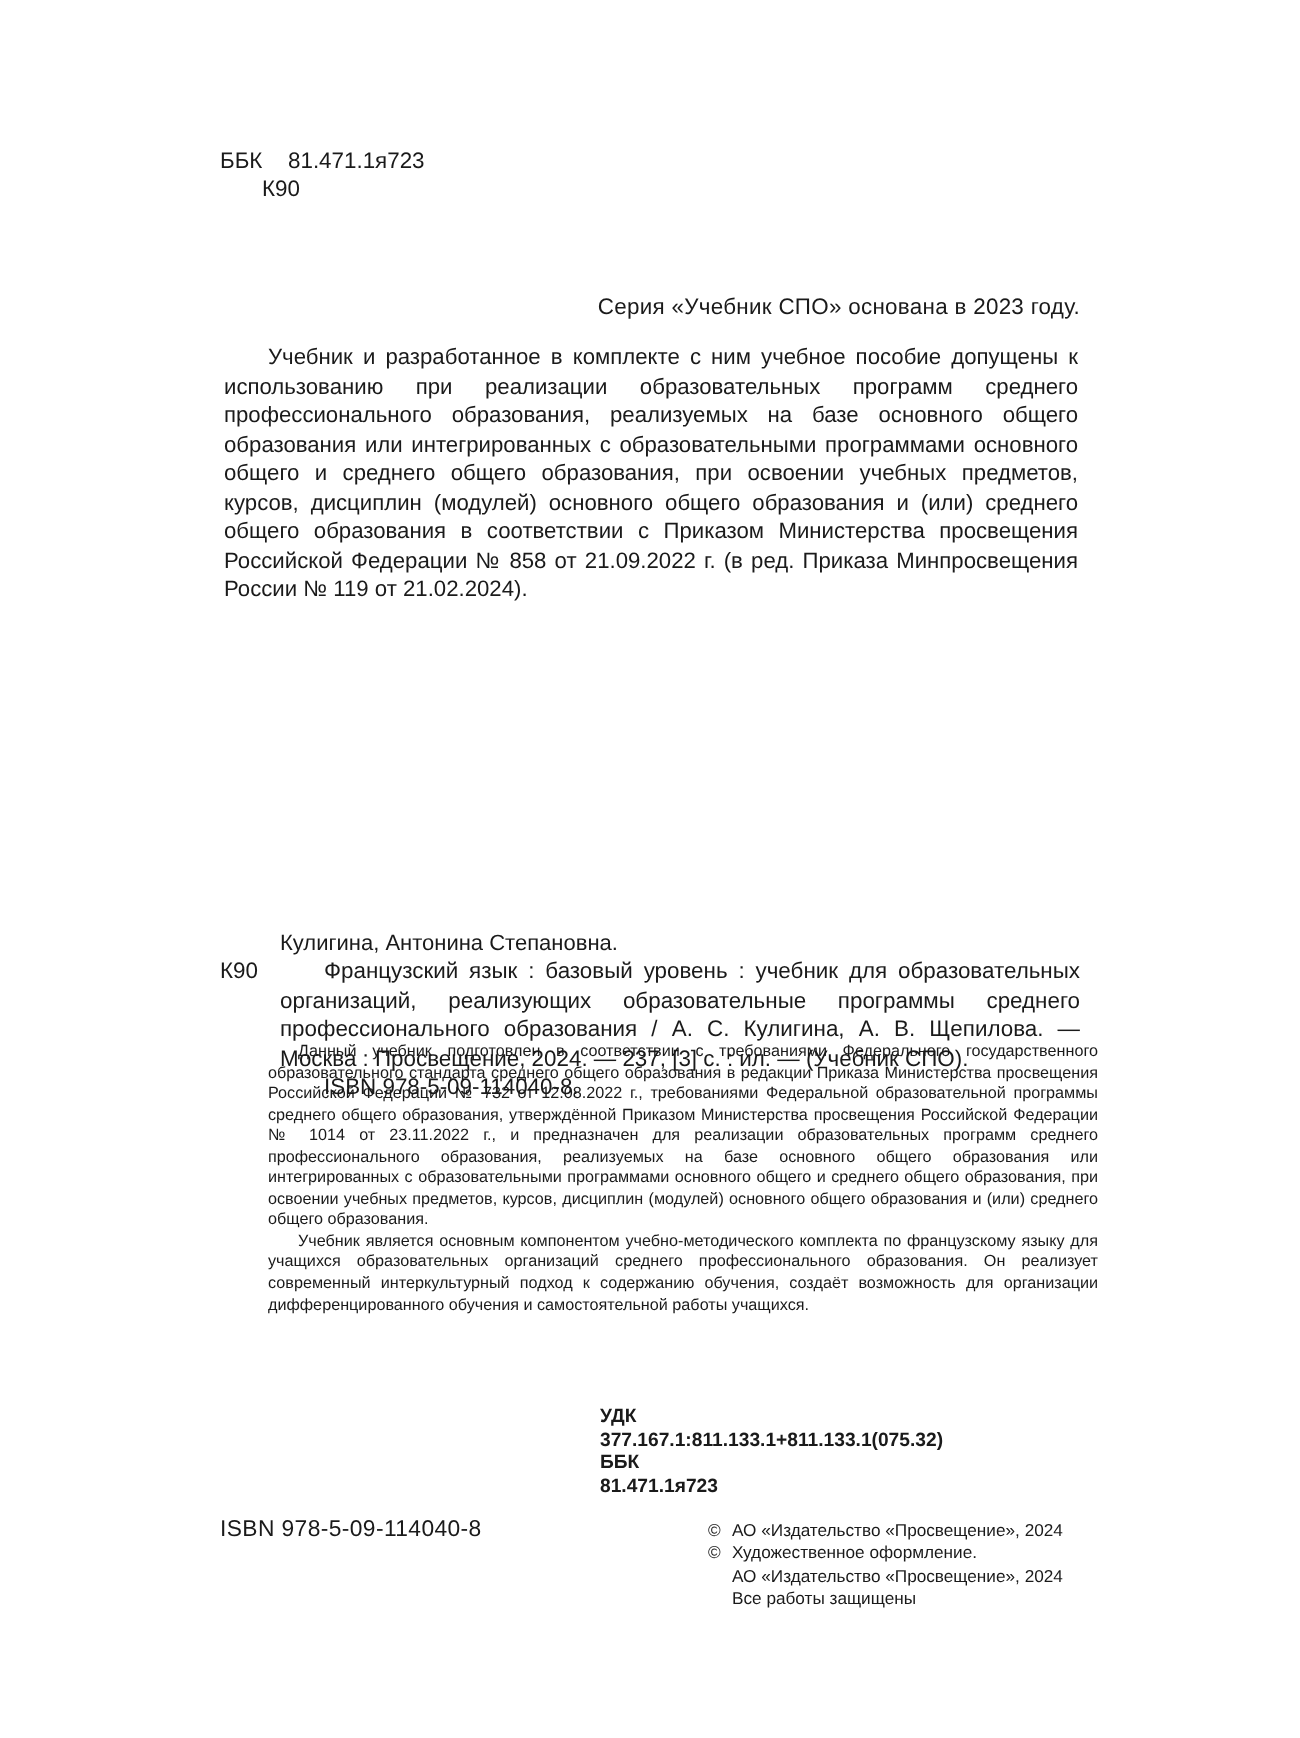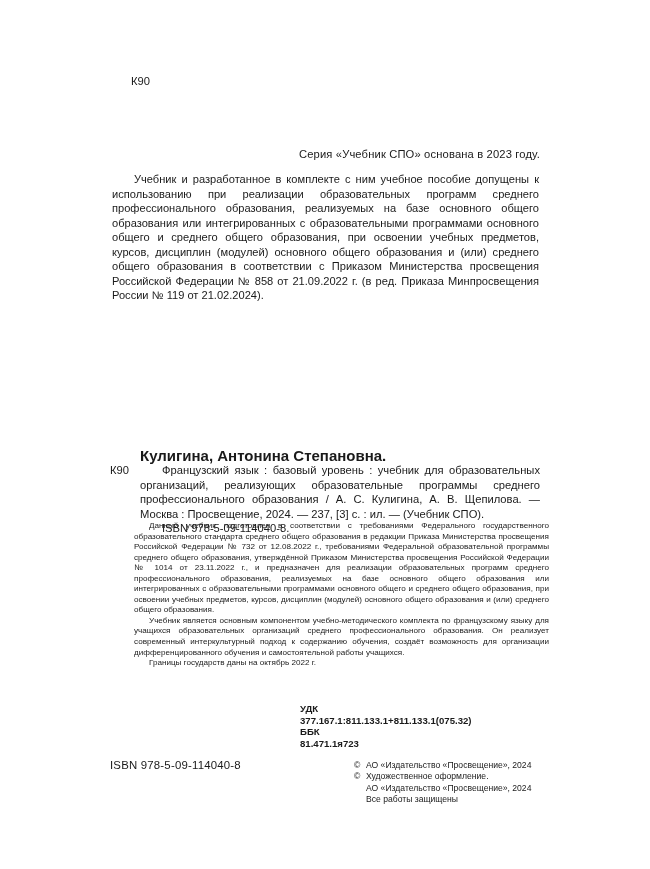--- a/index.html
+++ b/index.html
@@ -68,24 +68,25 @@
   }
 
   
   .bib {
     position: absolute;
     left: 110px;
     top: 449px;
     width: 430px;
   }
   .bib-author {
-    font-size: 15px;
-    font-weight: bold;
+    font-size: 11px;
+    font-weight: normal;
     line-height: 14.4px;
     padding-left: 30px;
+    margin-top: 16px;
   }
   .bib-body-wrap {
     position: relative;
   }
   .bib-index {
     position: absolute;
     left: 0;
     top: 0;
     font-size: 11.2px;
     line-height: 14.5px;
@@ -165,40 +166,40 @@
     left: 0;
     top: 0;
   }
 </style>
 </head>
 <body>
 
 <div class="page">
 
   <div class="udk-block">
+    <span class="udk-row"><span class="udk-label">ББК</span><span class="udk-val">81.471.1я723</span></span>
     <span class="udk-k90">К90</span>
   </div>
 
   <div class="series-line">Серия «Учебник СПО» основана в 2023 году.</div>
 
   <div class="lead-para">Учебник и разработанное в комплекте с ним учебное пособие допущены к использованию при реализации образовательных программ среднего профессионального образования, реализуемых на базе основного общего образования или интегрированных с образовательными программами основного общего и среднего общего образования, при освоении учебных предметов, курсов, дисциплин (модулей) основного общего образования и (или) среднего общего образования в соответствии с Приказом Министерства просвещения Российской Федерации № 858 от 21.09.2022 г. (в ред. Приказа Минпросвещения России № 119 от 21.02.2024).</div>
 
   <div class="bib">
     <div class="bib-author">Кулигина, Антонина Степановна.</div>
     <div class="bib-body-wrap">
       <div class="bib-index">К90</div>
       <div class="bib-desc">Французский язык : базовый уровень : учебник для образовательных организаций, реализующих образовательные программы среднего профессионального образования / А. С. Кулигина, А. В. Щепилова. — Москва : Просвещение, 2024. — 237, [3] с. : ил. — (Учебник СПО).</div>
       <div class="bib-isbn">ISBN 978-5-09-114040-8.</div>
     </div>
   </div>
 
   <div class="annot">
     <p>Данный учебник подготовлен в соответствии с требованиями Федерального государственного образовательного стандарта среднего общего образования в редакции Приказа Министерства просвещения Российской Федерации № 732 от 12.08.2022 г., требованиями Федеральной образовательной программы среднего общего образования, утверждённой Приказом Министерства просвещения Российской Федерации № 1014 от 23.11.2022 г., и предназначен для реализации образовательных программ среднего профессионального образования, реализуемых на базе основного общего образования или интегрированных с образовательными программами основного общего и среднего общего образования, при освоении учебных предметов, курсов, дисциплин (модулей) основного общего образования и (или) среднего общего образования.</p>
     <p>Учебник является основным компонентом учебно-методического комплекта по французскому языку для учащихся образовательных организаций среднего профессионального образования. Он реализует современный интеркультурный подход к содержанию обучения, создаёт возможность для организации дифференцированного обучения и самостоятельной работы учащихся.</p>
-    <p>Границы государств даны на октябрь 2022 г.</p>
   </div>
 
   <div class="udk-bottom">
     <span><span class="lbl">УДК</span><span>377.167.1:811.133.1+811.133.1(075.32)</span></span>
     <span><span class="lbl">ББК</span><span>81.471.1я723</span></span>
   </div>
 
   <div class="isbn-bottom">ISBN 978-5-09-114040-8</div>
 
   <div class="copyright">

